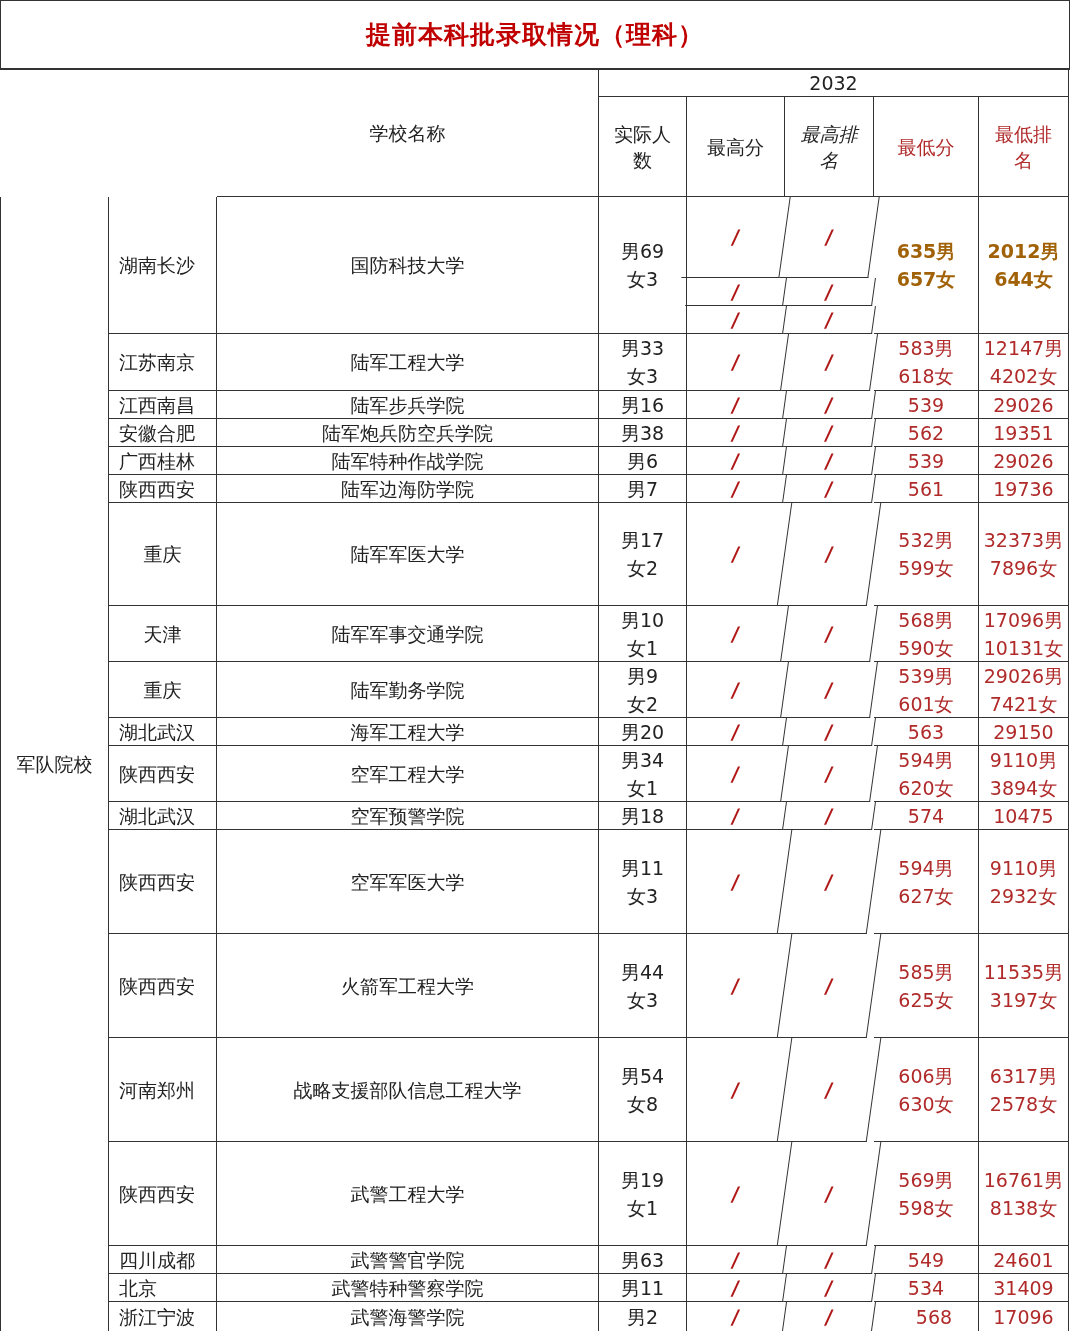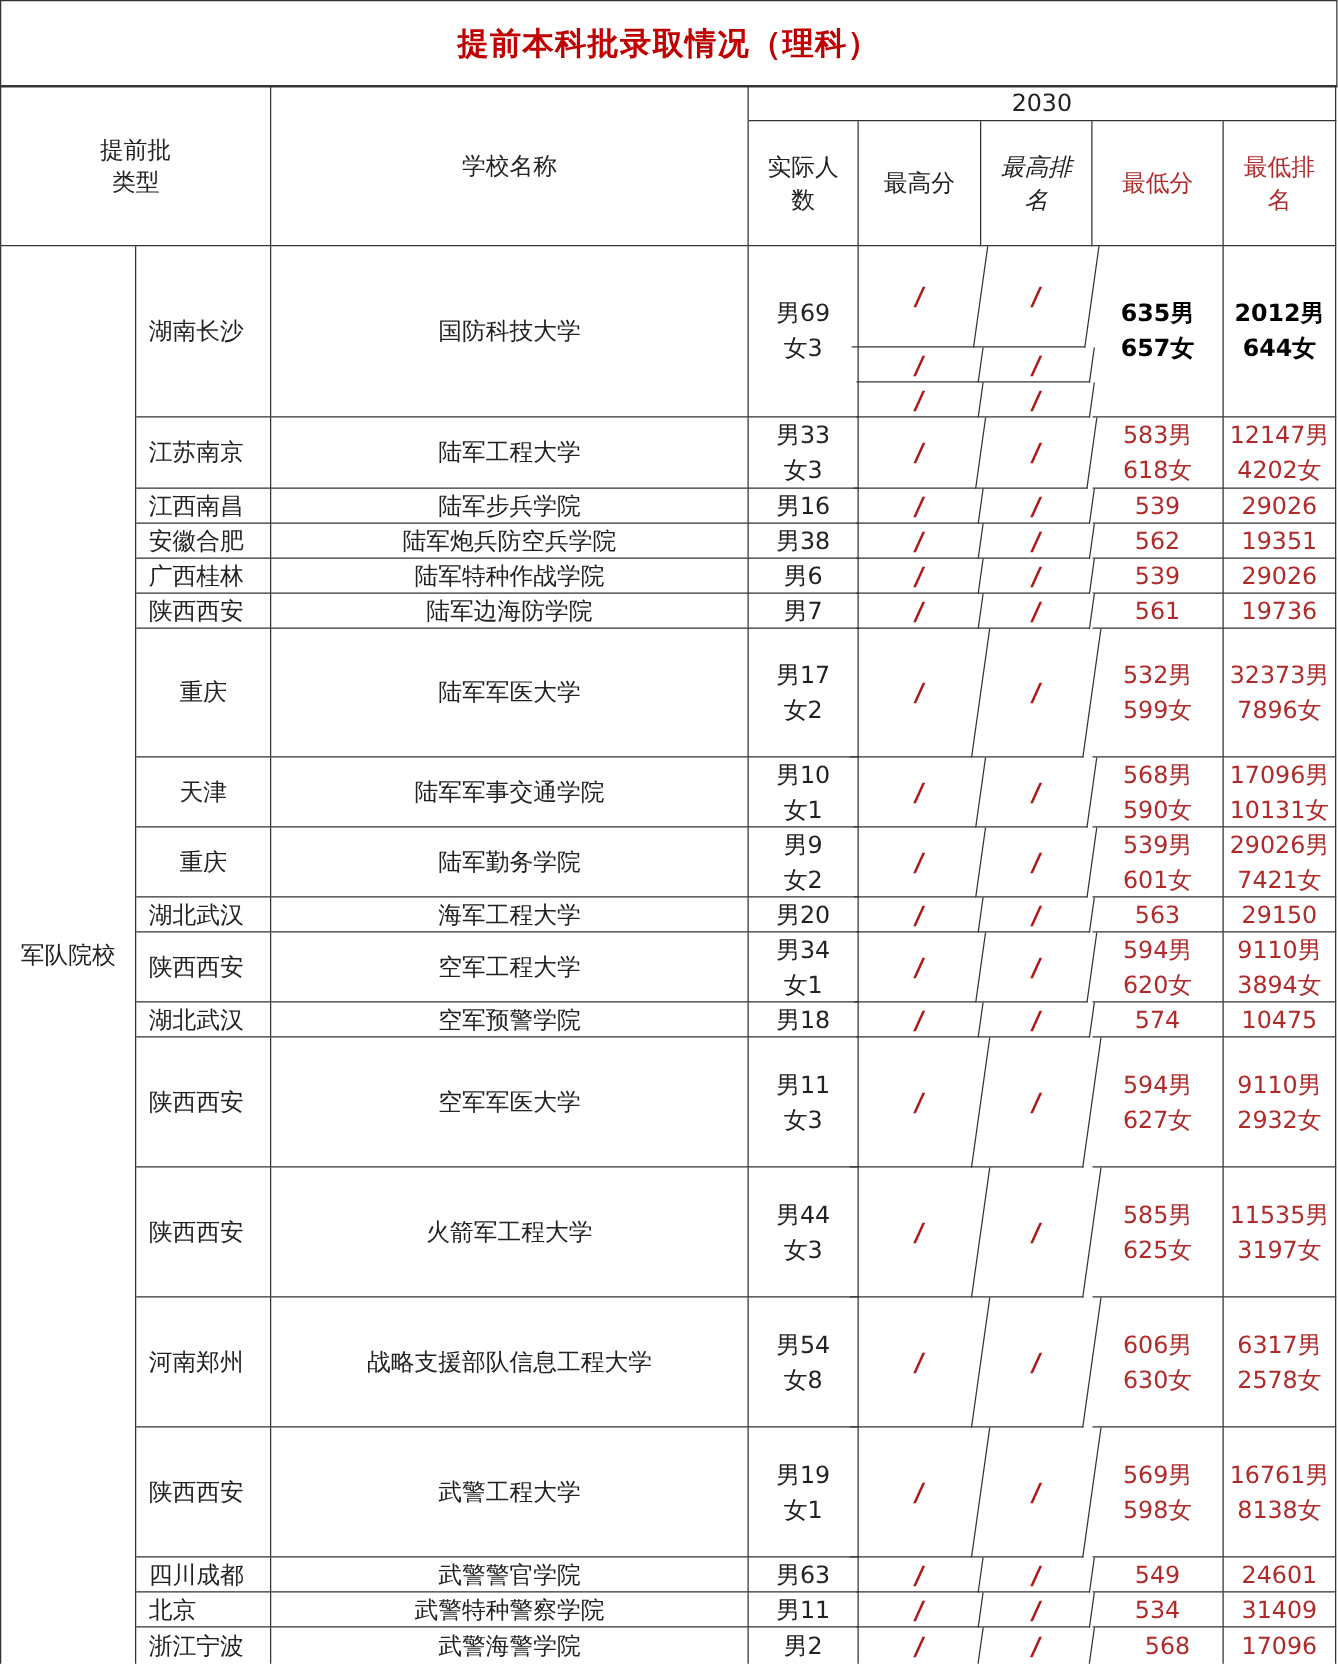--- a/index.html
+++ b/index.html
@@ -6,39 +6,37 @@
   body { width: 1070px; height: 1331px; overflow: hidden; position: relative;
          font-family: "DejaVu Sans", "Liberation Sans", sans-serif; color: #222; }
   .sheet { position: absolute; left: 0; top: 0; width: 1070px; height: 1331px; }
   .title-box { position: absolute; left: 0; top: 0; width: 1068px; height: 67px;
                border: 1px solid #333; border-bottom: 2px solid #333; display: flex; align-items: center; justify-content: center; }
   .title { color: #c00000; font-size: 25px; font-weight: bold; letter-spacing: 1px; }
   .cell { position: absolute; box-sizing: border-box; border-right: 1px solid #333; border-bottom: 1px solid #333;
           display: flex; align-items: center; justify-content: center; text-align: center;
           font-size: 19px; line-height: 28px; white-space: pre-line; }
   .red { color: #b02a2a; }
-  .bold-red { color: #000000; font-weight: bold; }
+  .bold-red { color: #a16207; font-weight: bold; }
   .slash { color: #b01818; font-size: 20px; font-weight: bold; transform: skewX(-8deg); }
   .left-edge { border-left: 1px solid #333; }
   .hdr { font-size: 19px; line-height: 26px; }
   .hdr-red { color: #b02a2a; }
   .city { justify-content: flex-start; padding-left: 10px; }
 </style>
 </head>
 <body>
 
 <div class="sheet">
   <div class="title-box">
     <span class="title">提前本科批录取情况（理科）</span>
   </div>
 
-  <div class="cell hdr left-edge" style="left:0;top:69px;width:217px;height:128px;">提前批
-类型</div>
   <div class="cell hdr" style="left:217px;top:69px;width:382px;height:128px;">学校名称</div>
-  <div class="cell hdr" style="left:599px;top:69px;width:470px;height:28px;">2030</div>
+  <div class="cell hdr" style="left:599px;top:69px;width:470px;height:28px;">2032</div>
   <div class="cell hdr" style="left:599px;top:97px;width:88px;height:100px;">实际人
 数</div>
   <div class="cell hdr" style="left:687px;top:97px;width:98px;height:100px;">最高分</div>
   <div class="cell hdr" style="left:785px;top:97px;width:89px;height:100px;font-style:italic;">最高排
 名</div>
   <div class="cell hdr hdr-red" style="left:874px;top:97px;width:105px;height:100px;">最低分</div>
   <div class="cell hdr hdr-red" style="left:979px;top:97px;width:90px;height:100px;">最低排
 名</div>
 
   <div class="cell left-edge" style="left:0;top:197px;width:109px;height:1134px;border-bottom:none;">军队院校</div>

